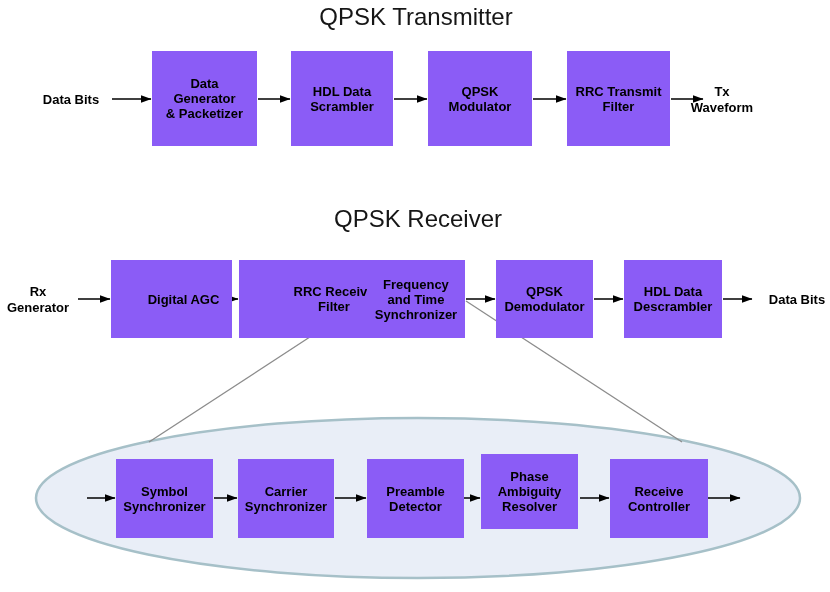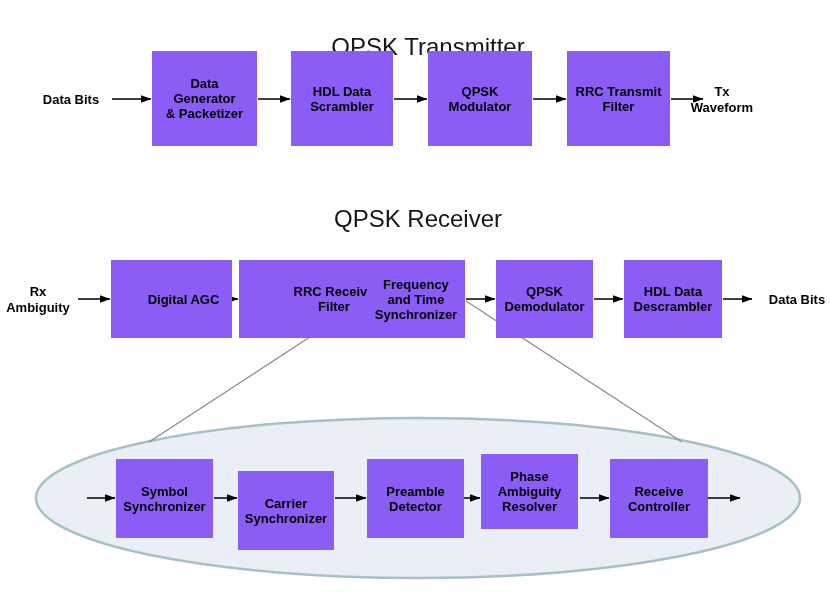--- a/index.html
+++ b/index.html
@@ -86,55 +86,55 @@
     <g stroke="#000000" stroke-width="1.5">
       <line x1="87" y1="498" x2="115" y2="498" marker-end="url(#arrowhead)"></line>
       <line x1="214" y1="498" x2="237" y2="498" marker-end="url(#arrowhead)"></line>
       <line x1="335" y1="498" x2="366" y2="498" marker-end="url(#arrowhead)"></line>
       <line x1="464" y1="498" x2="480" y2="498" marker-end="url(#arrowhead)"></line>
       <line x1="580" y1="498" x2="609" y2="498" marker-end="url(#arrowhead)"></line>
       <line x1="708" y1="498" x2="740" y2="498" marker-end="url(#arrowhead)"></line>
     </g>
   </svg>
 
-  <div class="fig-title" style="left:248px; top:3px;margin-top:30px;">QPSK Transmitter</div>
+  <div class="fig-title" style="left:236px; top:3px;">QPSK Transmitter</div>
   <div class="fig-title" style="left:238px; top:205px;">QPSK Receiver</div>
 
   <div class="io-label" style="left:36px; top:92px; width:70px;">Data Bits</div>
   <div class="io-label" style="left:682px; top:84px; width:80px;">Tx
 Waveform</div>
 
   <div class="block" style="left:152px; top:51px; width:105px; height:95px;">Data
 Generator
 &amp; Packetizer</div>
   <div class="block" style="left:291px; top:51px; width:102px; height:95px;">HDL Data
 Scrambler</div>
   <div class="block" style="left:428px; top:51px; width:104px; height:95px;">QPSK
 Modulator</div>
   <div class="block" style="left:567px; top:51px; width:103px; height:95px;">RRC Transmit
 Filter</div>
 
   <div class="io-label" style="left:1px; top:284px; width:74px;">Rx
-Ambiguity</div>
+Generator</div>
   <div class="io-label" style="left:762px; top:292px; width:70px;">Data Bits</div>
 
   <div class="block" style="left:111px; top:260px; width:97px; height:78px;padding-left:24px;">Digital AGC</div>
   <div class="block" style="left:239px; top:260px; width:98px; height:78px;padding-left:46px;">RRC Receive
 Filter</div>
   <div class="block" style="left:367px; top:260px; width:98px; height:78px;">Frequency
 and Time
 Synchronizer</div>
   <div class="block" style="left:496px; top:260px; width:97px; height:78px;">QPSK
 Demodulator</div>
   <div class="block" style="left:624px; top:260px; width:98px; height:78px;">HDL Data
 Descrambler</div>
 
   <div class="block" style="left:116px; top:459px; width:97px; height:79px;">Symbol
 Synchronizer</div>
-  <div class="block" style="left:238px; top:459px; width:96px; height:79px;margin-top:12px;">Carrier
+  <div class="block" style="left:238px; top:459px; width:96px; height:79px;">Carrier
 Synchronizer</div>
   <div class="block" style="left:367px; top:459px; width:97px; height:79px;">Preamble
 Detector</div>
   <div class="block" style="left:481px; top:454px; width:97px; height:75px;">Phase
 Ambiguity
 Resolver</div>
   <div class="block" style="left:610px; top:459px; width:98px; height:79px;">Receive
 Controller</div>
 
 </div>

